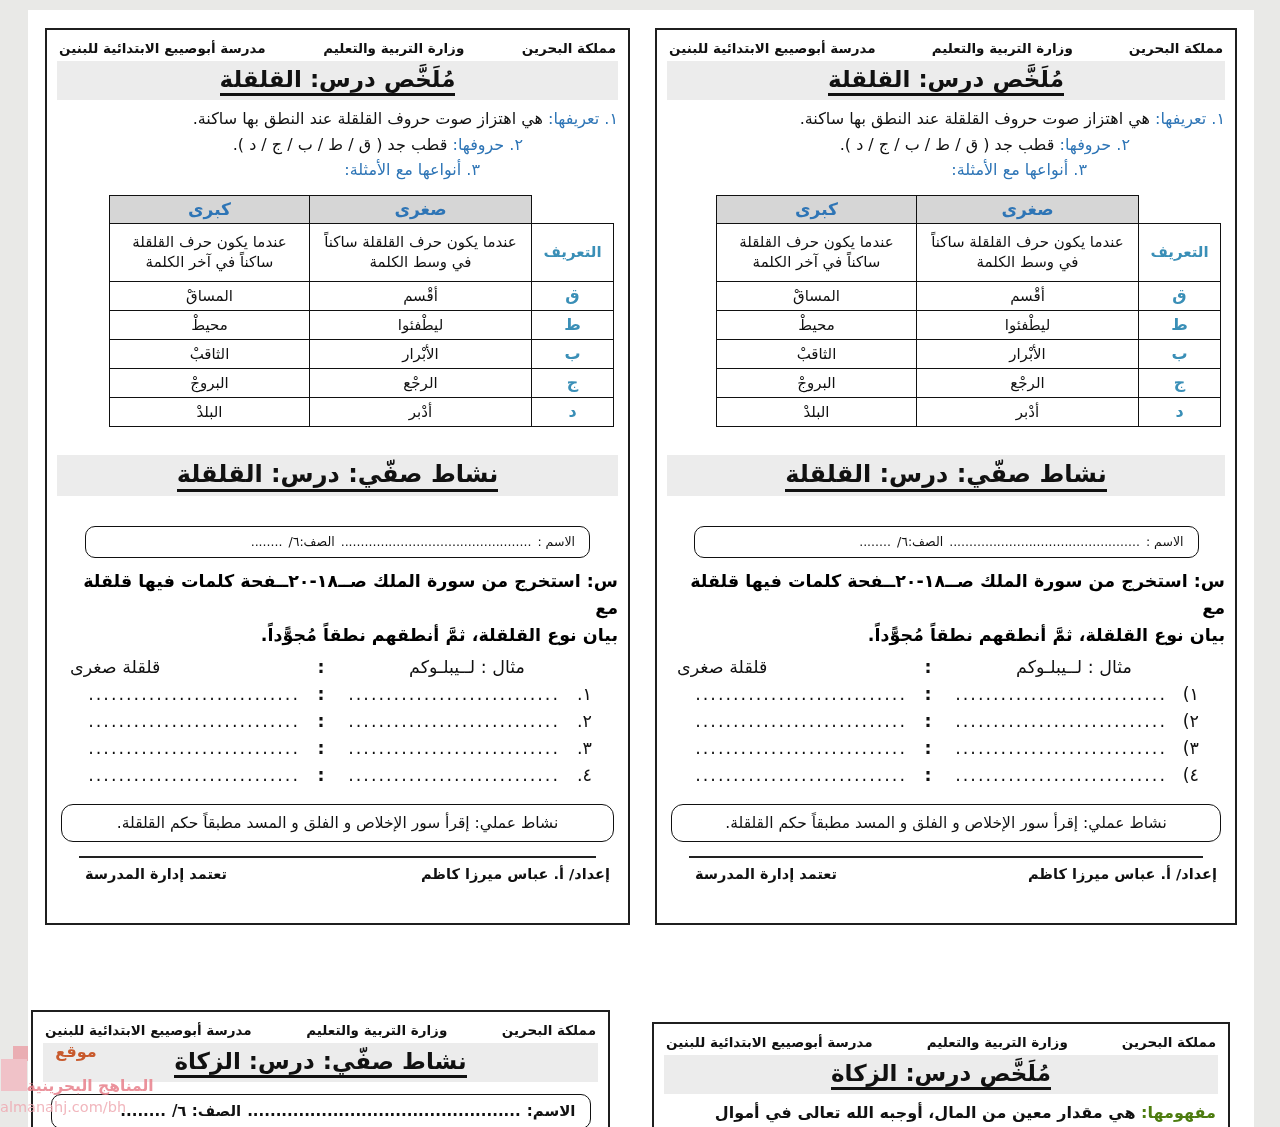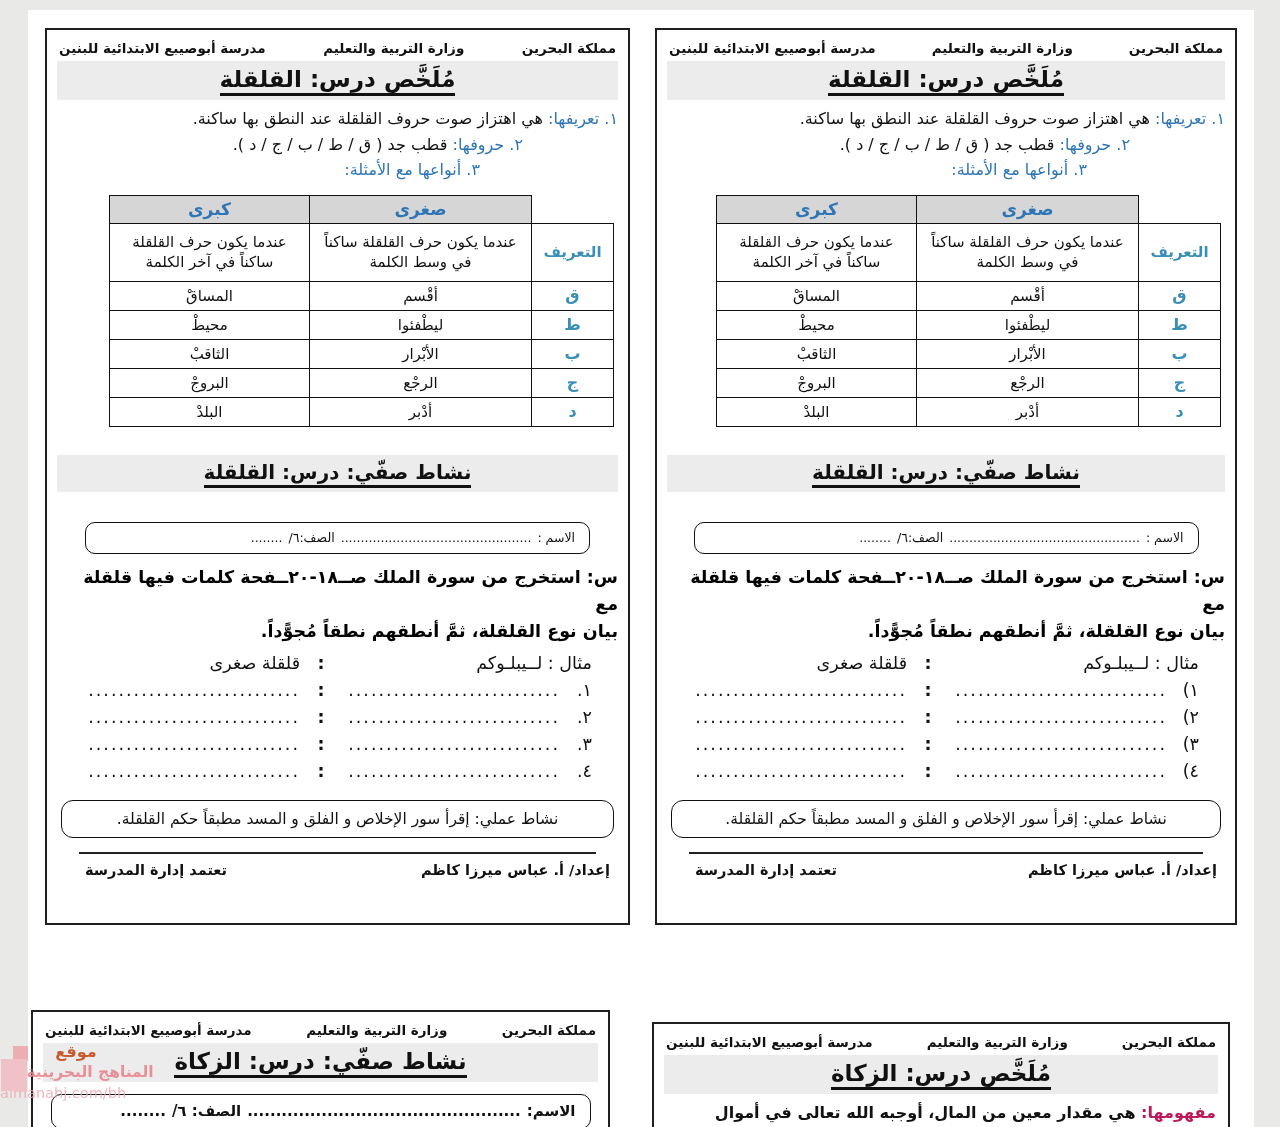--- a/index.html
+++ b/index.html
@@ -19,21 +19,21 @@
   #panel-left  { left:45px;  top:28px;   width:585px; height:897px; }
   #panel-right { left:655px; top:28px;   width:582px; height:897px; }
   #panel-zakat-activity { left:31px;  top:1010px; width:579px; height:170px; }
   #panel-zakat-summary  { left:652px; top:1022px; width:578px; height:160px; }
 
   .hdr { display:flex; justify-content:space-between; align-items:baseline;
          font-weight:bold; font-size:13.5px; padding:2px 2px 0; }
 
   .band { background:#ececec; text-align:center; margin-top:5px; padding:5px 0 8px; }
   .band .t { font-weight:bold; font-size:23px; border-bottom:3px solid #111; padding-bottom:1px; }
-  .band.small .t { font-size:20px; }
+  .band.small .t { font-size:24px; }
 
   .pts { font-size:16px; margin-top:6px; line-height:1.6; text-align:right; }
   .pt-label { color:#2e75b6; }
   .pt2 { margin-right:95px; }
   .pt3 { margin-right:138px; }
 
   .qtable { border-collapse:collapse; margin:12px 4px 0 auto; direction:rtl; }
   .qtable td { border:1.5px solid #111; text-align:center; vertical-align:middle;
                font-size:15px; padding:2px 4px; }
   .qtable td.corner { border:none; background:#fff; }
@@ -51,40 +51,40 @@
 
   .redq { color:#000000; font-weight:bold; font-size:17.5px; margin-top:10px;
           line-height:1.55; text-align:right; }
 
   .lrow { display:flex; align-items:center; height:27px; margin-right:26px;
           font-size:17.5px; }
   .lnum { width:32px; }
   .lc1  { width:218px; overflow:hidden; white-space:nowrap; letter-spacing:2px; text-align:right; }
   .lcolon { width:42px; text-align:center; font-weight:bold; }
   .lc2  { width:230px; overflow:hidden; white-space:nowrap; letter-spacing:2px; text-align:right; }
-  .exlabel { width:250px; letter-spacing:0; overflow:hidden; white-space:nowrap; }
-  .exans { width:230px; text-align:right; letter-spacing:0; overflow:hidden; }
+  .exlabel { width:250px; letter-spacing:0; overflow:hidden; white-space:nowrap;text-align:center; }
+  .exans { width:230px; text-align:left; letter-spacing:0; overflow:hidden; }
 
   .practical { border:1.8px solid #111; border-radius:12px; margin:16px 4px 0;
                padding:9px 8px; text-align:center; font-size:15.5px; }
 
   .footline { border-top:2px solid #222; width:92%; margin:14px auto 0; }
   .footrow { display:flex; justify-content:space-between; font-weight:bold;
              font-size:14.5px; padding:8px 8px 0 28px; }
 
   .concept { font-size:16px; margin-top:7px; line-height:1.5; font-weight:bold;
              text-align:right; padding:0 2px; }
-  .concept-label { color:#be185d; }
+  .concept-label { color:#4d7c0f; }
 
   .wm { position:absolute; left:0; top:1042px; width:180px; z-index:10;
         text-align:center; opacity:0.85; direction:rtl; }
   .wm-sq1 { position:absolute; left:13px; top:4px; width:15px; height:15px; background:#eba4ab; }
   .wm-sq2 { position:absolute; left:1px;  top:17px; width:26px; height:32px; background:#f2bcc3; }
   .wm-word { color:#c2410c; font-weight:bold; font-size:16px; margin-right:28px; }
-  .wm-name { color:#e8808b; font-weight:bold; font-size:15.5px; margin-top:2px; }
+  .wm-name { color:#e8808b; font-weight:bold; font-size:15.5px; margin-top:16px; }
   .wm-url  { color:#efaab2; font-size:14.5px; direction:ltr; margin-top:4px; text-align:left; }
 </style>
 </head>
 <body>
 
 <div id="paper"></div>
 
 <section class="panel" id="panel-left">
   <div class="hdr">
     <span>مملكة البحرين</span>

